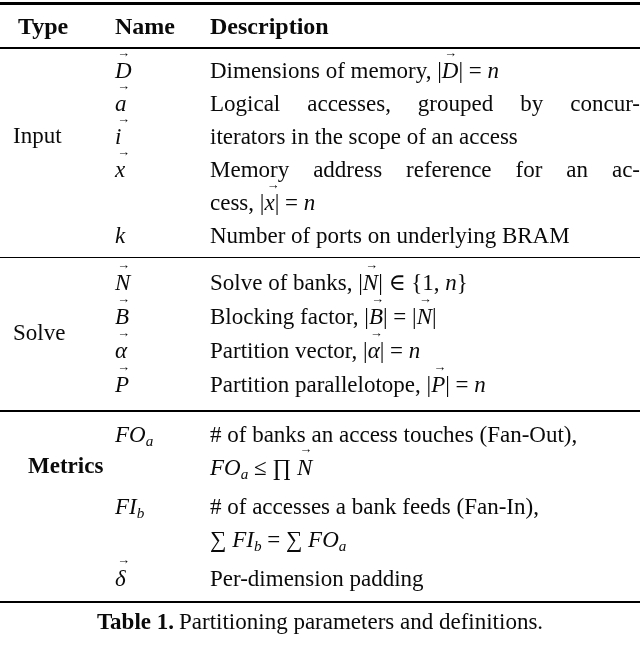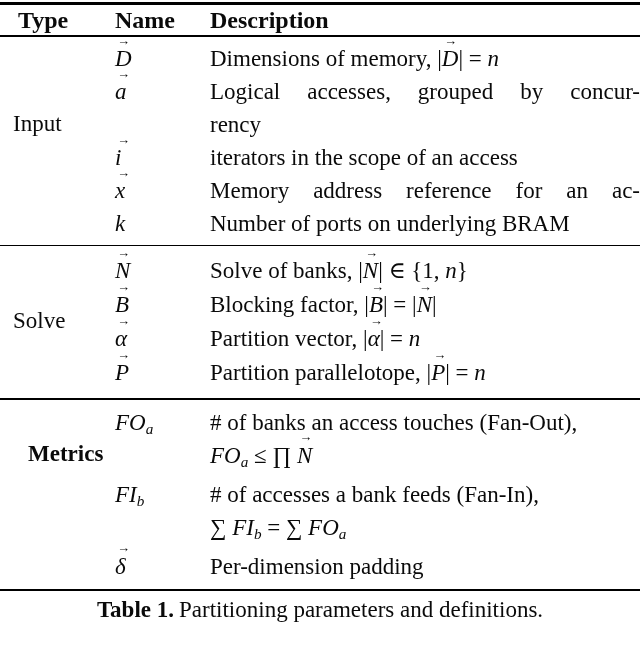--- a/index.html
+++ b/index.html
@@ -16,21 +16,21 @@
   .rule { height: 1.4px; background: #000; }
   .rule.top    { height: 3px; }
   .rule.head   { height: 2px; }
   .rule.bottom { height: 2.5px; }
 
   
   .header {
     display: grid;
     grid-template-columns: 115px 95px auto;
     align-items: center;
-    height: 30px;
+    height: 42px;
     font-weight: 700;
     font-size: 24px;
   }
   .h-type { padding-left: 18px; }
 
   
   .group { position: relative; padding: 5px 0; }
   .group.g1 { padding: 8px 0; }
   .group.g2 { padding: 6px 0; }
 
@@ -93,39 +93,39 @@
               <div class="line"><span>Dimensions of memory, |</span><span class="vec">D</span><span>| = </span><span class="it">n</span></div>
             </div>
   </div>
 
   <div class="row">
     <div class="cell name">
               <div class="line"><span class="vec">a</span></div>
             </div>
     <div class="cell desc">
               <div class="line j"><span>Logical accesses, grouped by concur-</span></div>
-              <div class="line"><span>rency</span></div>
             </div>
   </div>
 
   <div class="row">
     <div class="cell name">
               <div class="line"><span class="vec">i</span></div>
             </div>
     <div class="cell desc">
               <div class="line"><span>iterators in the scope of an access</span></div>
             </div>
   </div>
 
   <div class="row">
     <div class="cell name">
               <div class="line"><span class="vec">x</span></div>
             </div>
     <div class="cell desc">
               <div class="line j"><span>Memory address reference for an ac-</span></div>
+              <div class="line"><span>cess, |</span><span class="vec">x</span><span>| = </span><span class="it">n</span></div>
             </div>
   </div>
 
   <div class="row">
     <div class="cell name">
               <div class="line"><span class="it">k</span></div>
             </div>
     <div class="cell desc">
               <div class="line"><span>Number of ports on underlying BRAM</span></div>
             </div>

